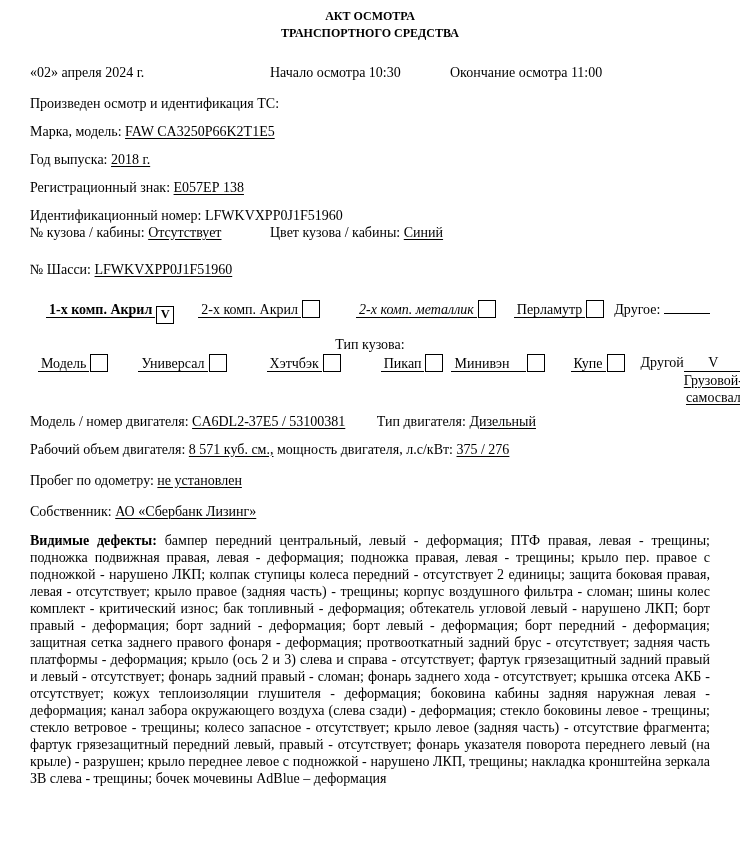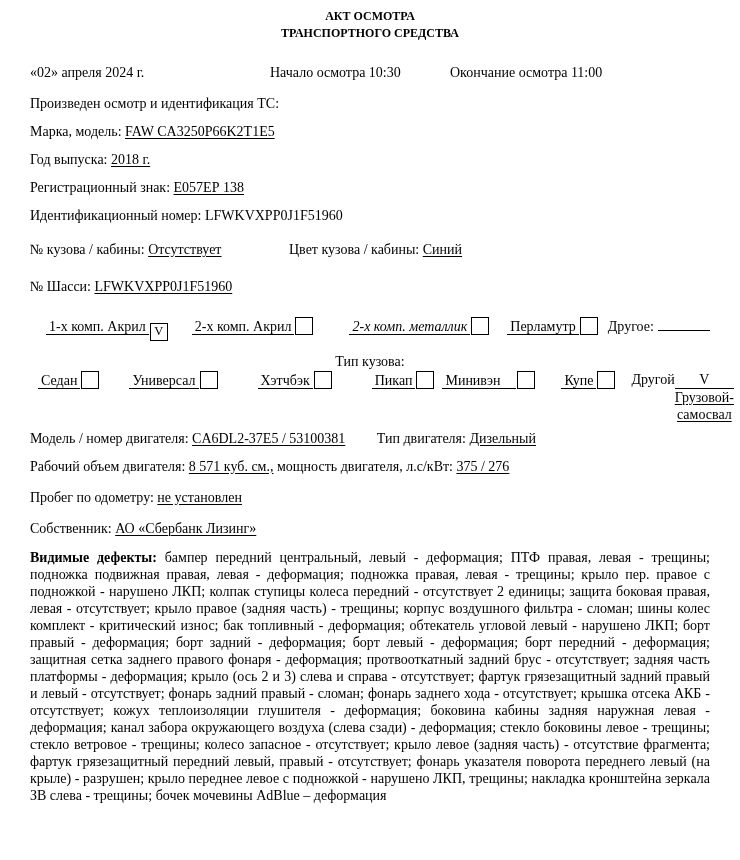--- a/index.html
+++ b/index.html
@@ -11,31 +11,31 @@
   .page{padding:8px 30px 0 30px;box-sizing:border-box;width:740px;height:860px;}
   .doc-title{ text-align:center;font-weight:bold;font-size:12px;line-height:17px; }
   p{margin:0;}
   .row{display:flex;align-items:flex-end;}
   .meta-row{margin-top:22px;}
   .meta-c1{width:240px;}
   .meta-c2{width:180px;}
   .f-place{margin-top:17px;}
   .f-intro{margin-top:14px;}
   .f{margin-top:11px;}
-  .f-bodynum{margin-top:17px;gap:19px;}
+  .f-bodynum{}
   .f-chassis{margin-top:20px;}
   .uv{text-decoration:underline;text-underline-offset:2px;}
   .cb{
     display:inline-block;width:16px;height:16px;border:1px solid #000;
     text-align:center;line-height:15px;font-size:12.5px;vertical-align:-3.5px;
     margin-left:1px;background:#fff;
   }
   .ul{border-bottom:1px solid #000;padding:0 3px;white-space:nowrap;}
   .paint-row{margin-top:21px;display:flex;align-items:baseline;}
-  .paint-row .opt1{margin-left:16px;}
+  .paint-row .opt1{margin-left:16px;font-weight:bold;}
   .paint-row .opt2{margin-left:24px;}
   .paint-row .opt3{margin-left:36px;font-style:italic;}
   .paint-row .opt4{margin-left:18px;}
   .paint-row .other-lbl{margin-left:10px;white-space:nowrap;}
   .fill-line{flex:1;border-bottom:1px solid #000;height:14px;margin-left:4px;}
   .f-bodytype{margin-top:12px;text-align:center;}
   .body-row{display:flex;align-items:flex-start;margin-top:1px;}
   .body-row .opt{white-space:nowrap;}
   .body-row .o1{margin-left:8px;}
   .body-row .o2{margin-left:30px;}
@@ -114,21 +114,21 @@
     <span class="opt2"><span class="ul">2-х комп. Акрил</span><span class="cb"><span></span></span></span>
     <span class="opt3"><span class="ul">2-х комп. металлик</span><span class="cb"><span></span></span></span>
     <span class="opt4"><span class="ul">Перламутр</span><span class="cb"><span></span></span></span>
     <span class="other-lbl">Другое:</span>
     <span class="fill-line"></span>
   </div>
 
   <p class="f-bodytype">Тип кузова:</p>
 
   <div class="body-row">
-    <span class="opt o1"><span class="ul">Седан</span><span class="cb"><span></span></span></span>
+    <span class="opt o1"><span class="ul">Модель</span><span class="cb"><span></span></span></span>
     <span class="opt o2"><span class="ul">Универсал</span><span class="cb"><span></span></span></span>
     <span class="opt o3"><span class="ul">Хэтчбэк</span><span class="cb"><span></span></span></span>
     <span class="opt o4"><span class="ul">Пикап</span><span class="cb"><span></span></span></span>
     <span class="opt o5"><span class="ul">Минивэн</span><span class="cb"><span></span></span></span>
     <span class="opt o6"><span class="ul">Купе</span><span class="cb"><span></span></span></span>
     <span class="other">Другой</span>
     <span class="vcol">
       <span class="vmark">V</span>
       <span class="vval">Грузовой-</span>
       <span class="vval">самосвал</span>

